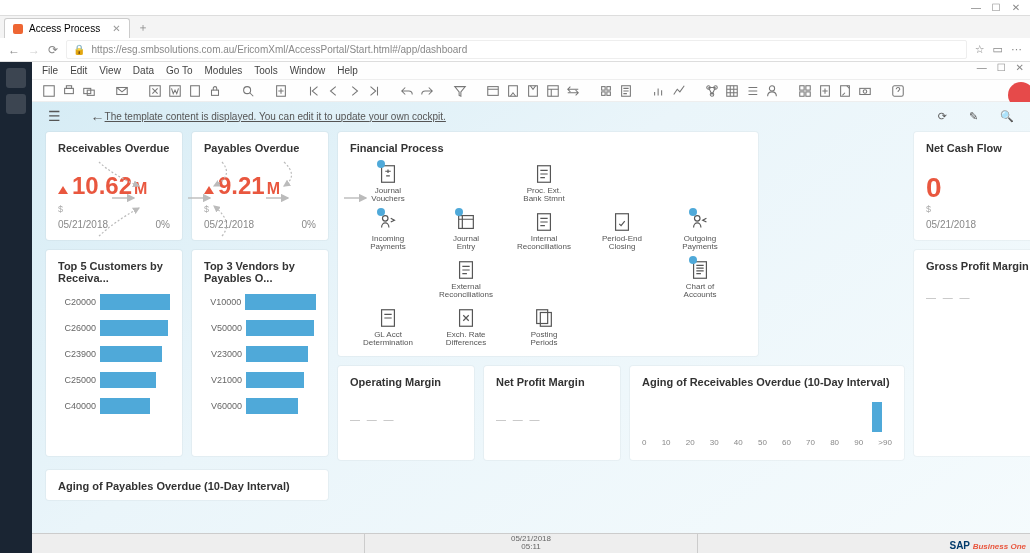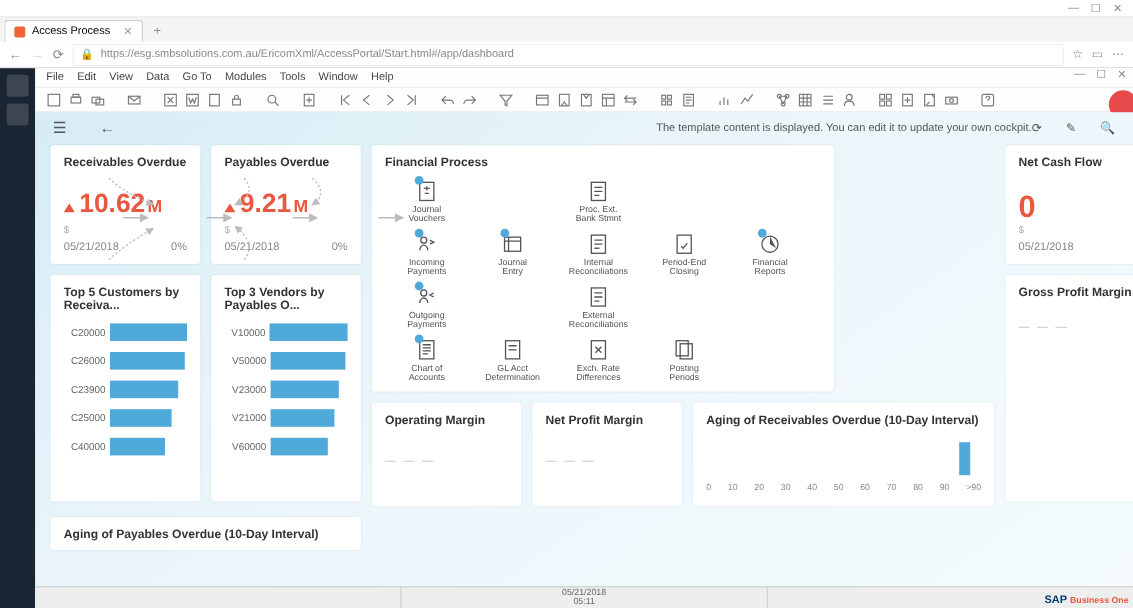--- a/index.html
+++ b/index.html
@@ -41,21 +41,21 @@
 .tbrow .chatbubble { position: absolute; right: -4px; top: 2px; width: 26px; height: 26px; border-radius: 50%; background: #e64a4a; cursor: pointer; }
 
 
 .minibtns { position: absolute; right: 6px; top: 0; display: flex; gap: 10px; color: #888; }
 .minibtns span { cursor: pointer; font-size: 10px; }
 
 
 .dash { position: relative; height: calc(100% - 40px); background: linear-gradient(145deg, #d6ecf5 0%, #eaf5fa 40%, #f5fbfd 100%); padding: 22px 14px 0 14px; overflow: hidden; }
 .dashhdr { position: absolute; top: 6px; left: 0; right: 0; display: flex; align-items: center; padding: 0 16px; }
 .dashhdr .hbtn { color: #555; cursor: pointer; font-size: 14px; }
-.dashhdr .msg { flex: 1; text-align: right; color: #555; font-size: 10px; }
+.dashhdr .msg { flex: 1; text-align: left; color: #555; font-size: 10px; text-decoration: underline; }
 .dashhdr .ract { display: flex; gap: 22px; color: #555; }
 .dashhdr .ract span { cursor: pointer; }
 
 .cards { display: flex; gap: 10px; margin-top: 8px; }
 .col { display: flex; flex-direction: column; gap: 10px; }
 .card { background: #fff; border-radius: 3px; padding: 10px 12px; box-shadow: 0 0 0 1px rgba(0,0,0,0.03); }
 .card .ctitle { font-size: 11px; color: #333; font-weight: bold; margin-bottom: 6px; }
 
 
 .kpi { width: 136px; height: 108px; position: relative; }
@@ -102,21 +102,21 @@
 .aging { position: relative; }
 
 
 .agingp { width: 282px; height: 30px; }
 
 
 .statusbar { position: absolute; bottom: 0; left: 32px; right: 0; height: 20px; display: flex; background: #eee; border-top: 1px solid #ccc; }
 .statusbar .seg { flex: 1; border-right: 1px solid #ccc; padding: 1px 6px; font-size: 8px; color: #666; text-align: center; }
 .statusbar .seg:last-child { border-right: none; }
 .saplogo { position: absolute; right: 4px; bottom: 2px; font-size: 10px; font-weight: bold; color: #003a6b; }
-.saplogo .one { color: #e9573f; font-size: 8px; }
+.saplogo .one { color: #e9573f; font-style: italic; font-size: 8px; }
 
 </style>
 </head>
 <body>
 
 <div class="titlebar">
   <span class="win-title"></span>
   <span class="wc">—</span>
   <span class="wc">☐</span>
   <span class="wc">✕</span>
@@ -533,28 +533,20 @@
                   <div class="plbl">Internal
 Reconciliations</div>
                 </div>
               <div class="pcell">
                   <div class="pi"><svg viewBox="0 0 24 24">
                       <rect x="5" y="3" width="14" height="18"></rect>
                       <path d="M9 14l2 2 4-5"></path>
                     </svg></div>
                   <div class="plbl">Period-End
 Closing</div>
-                </div>
-              <div class="pcell">
-                  <div class="pi"><svg viewBox="0 0 24 24">
-                      <circle cx="12" cy="12" r="8"></circle>
-                      <path d="M12 4v8l6 4" fill="#555" stroke="none"></path>
-                    </svg><span class="badge"></span></div>
-                  <div class="plbl">Financial
-Reports</div>
                 </div>
 
               <div class="pcell">
                   <div class="pi"><svg viewBox="0 0 24 24">
                       <circle cx="9" cy="8" r="3"></circle>
                       <path d="M5 18c0-3 2-5 4-5s4 2 4 5M19 8l-4 2 4 2"></path>
                     </svg><span class="badge"></span></div>
                   <div class="plbl">Outgoing
 Payments</div>
                 </div>

